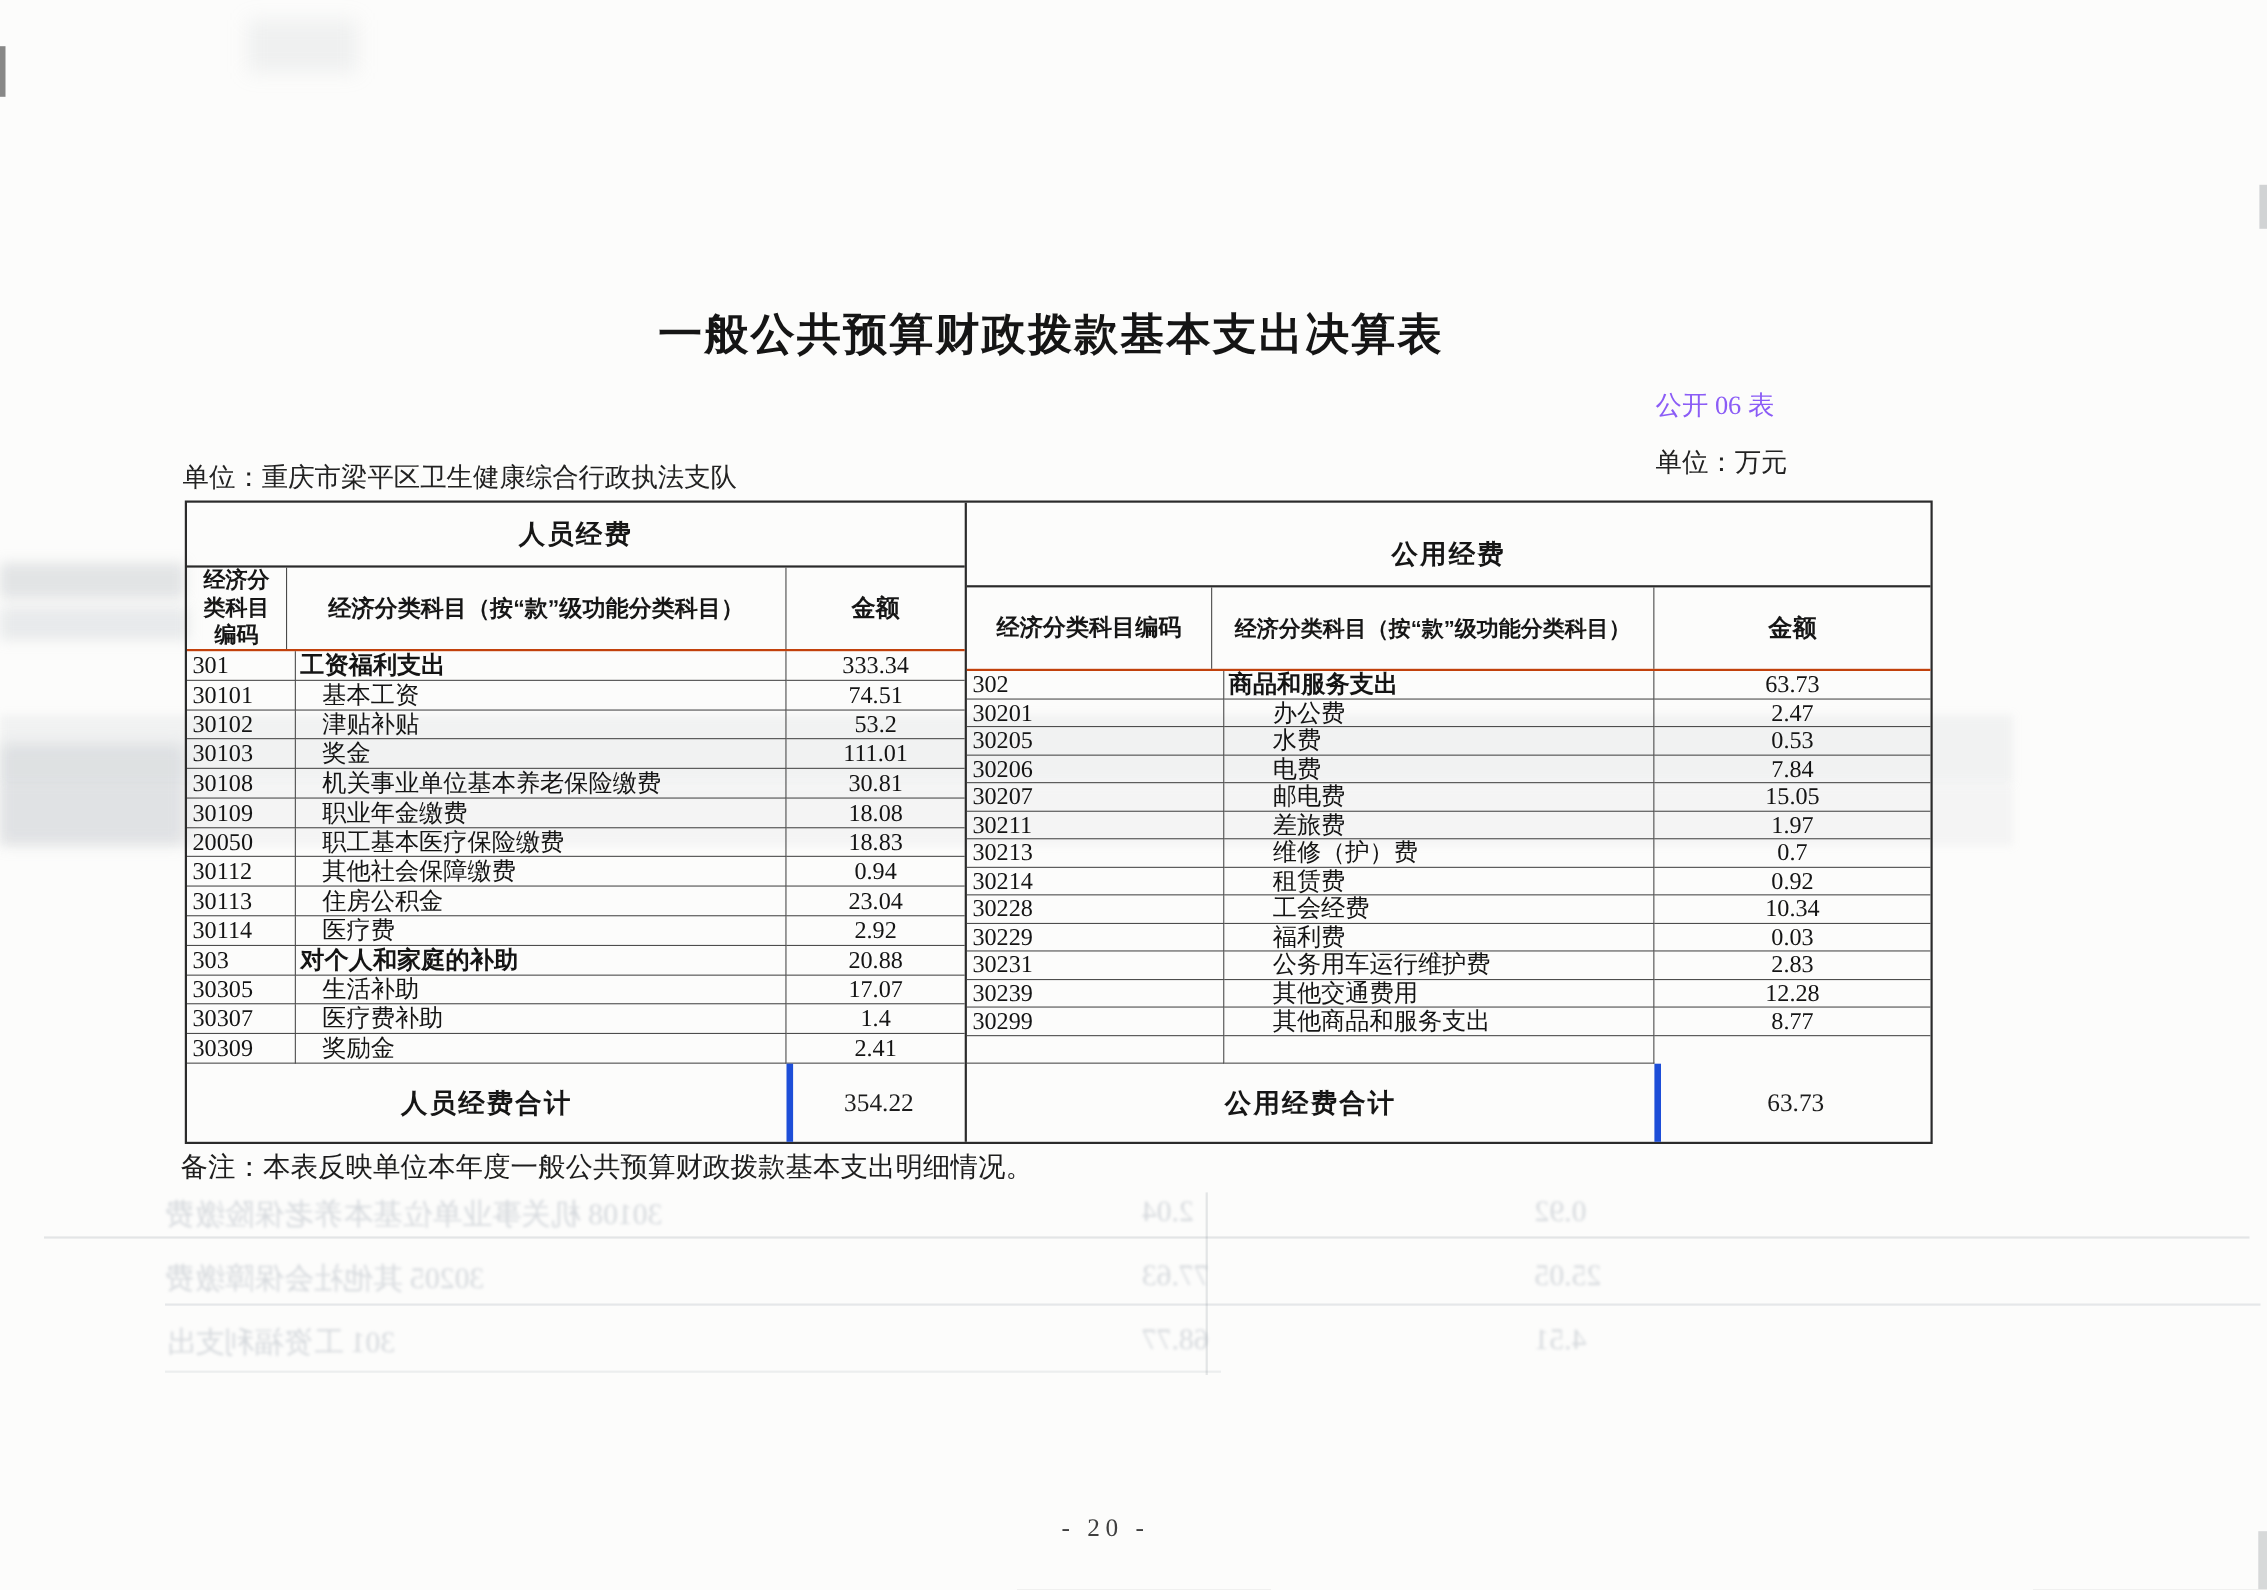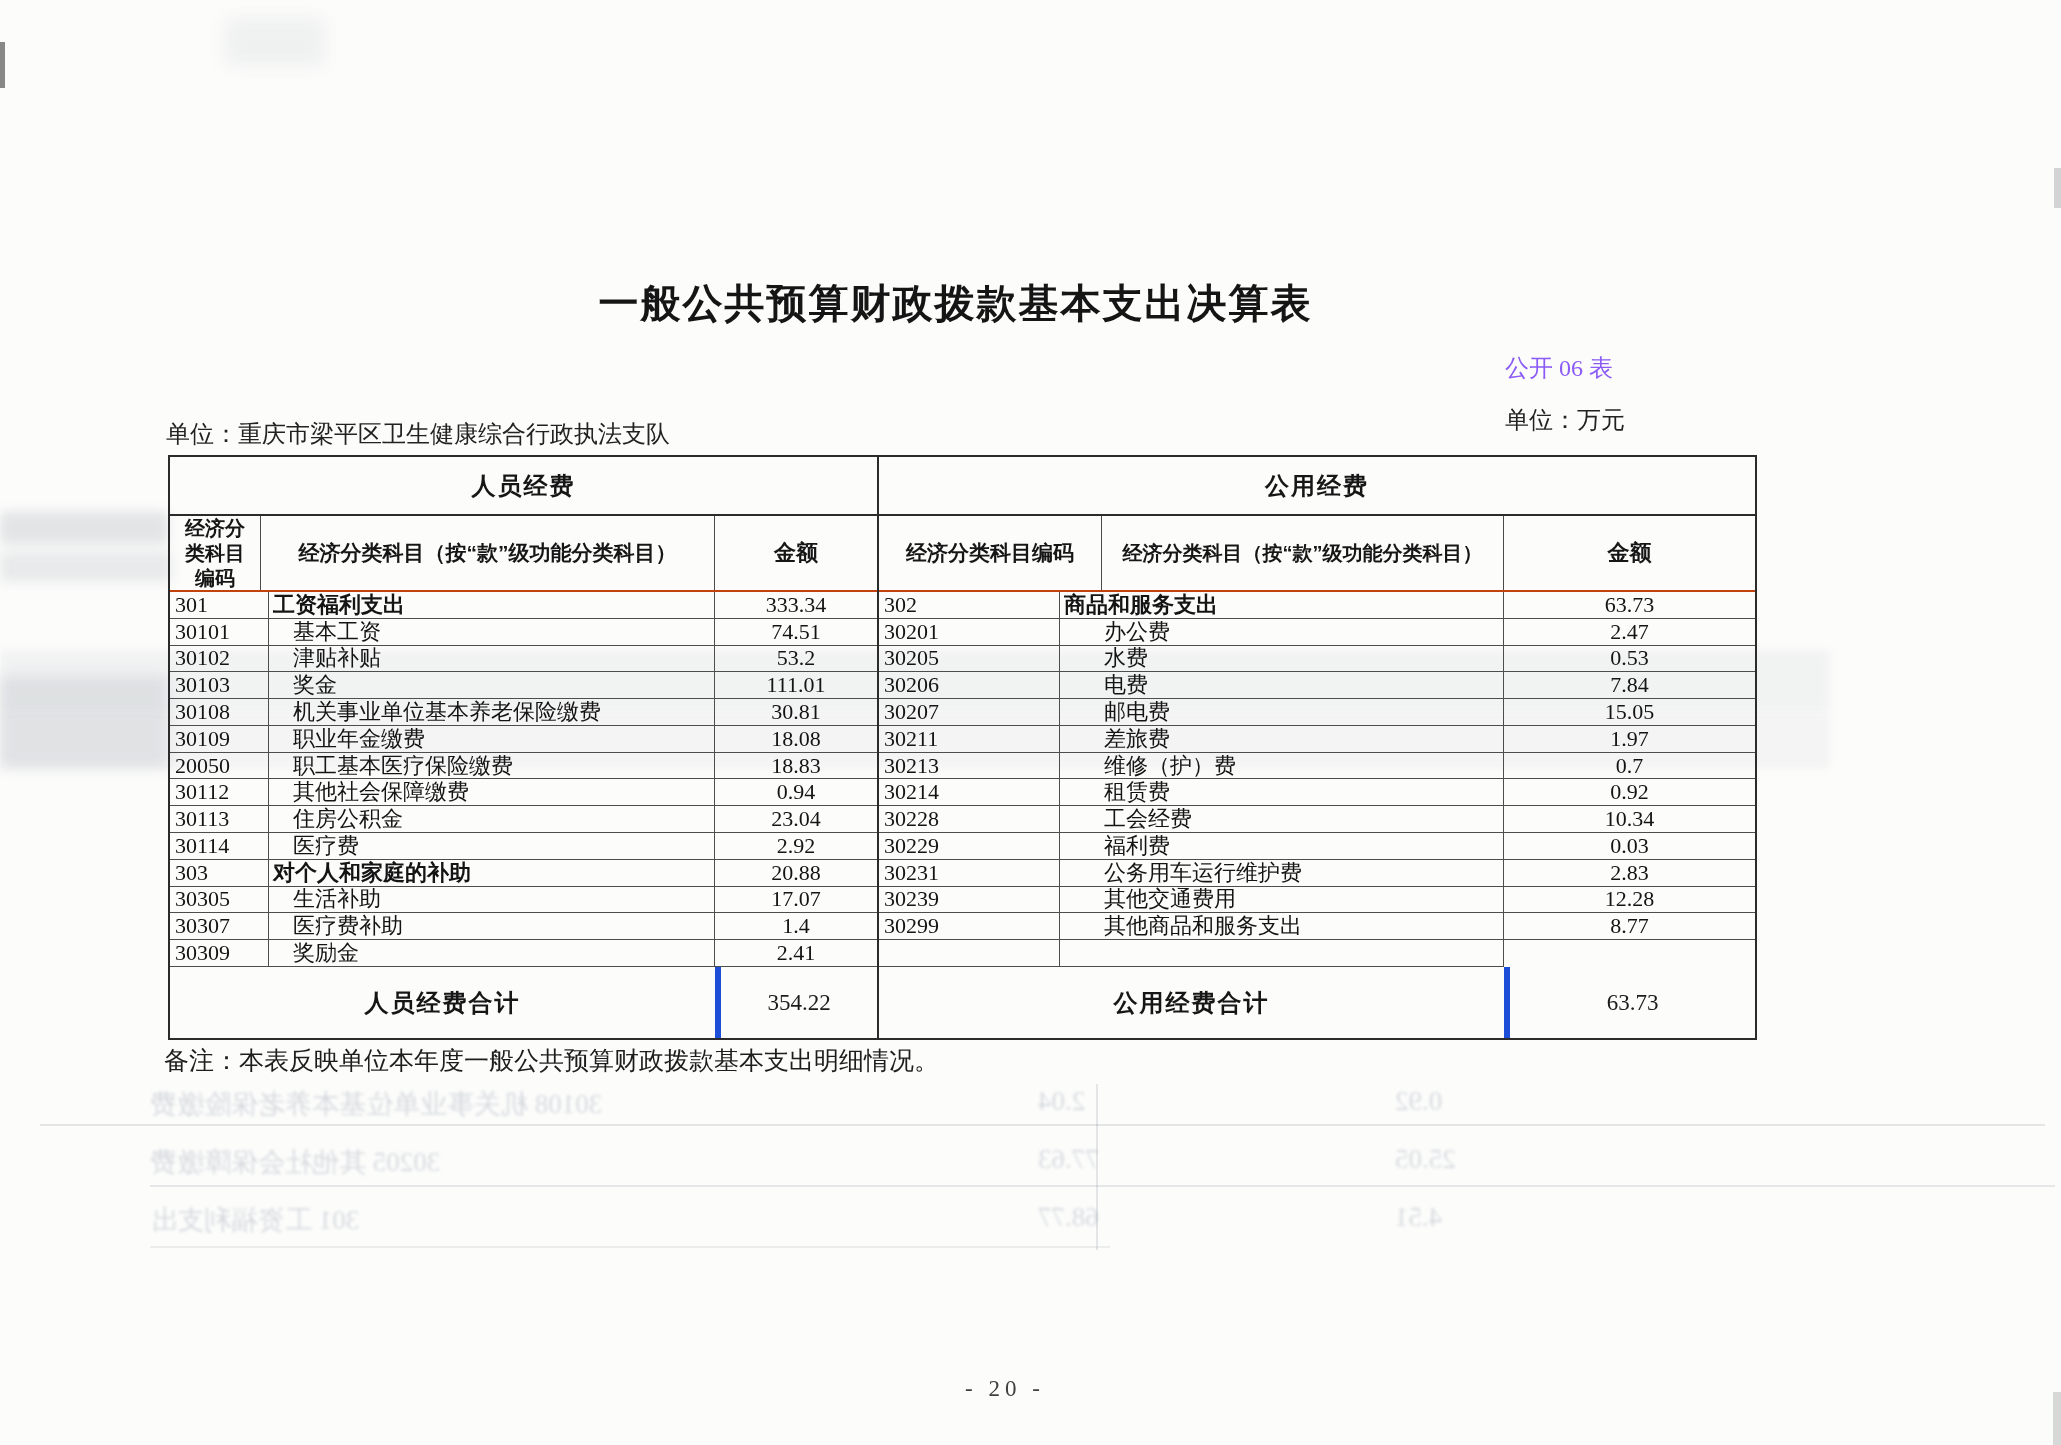--- a/index.html
+++ b/index.html
@@ -18,21 +18,21 @@
   .unit-left{position:absolute;left:166px;top:418px;font-size:24px;color:#222;}
   .unit-right{position:absolute;left:1505px;top:404px;font-size:24px;color:#222;}
 
   
   .budget-table{
     position:absolute;left:168px;top:455px;width:1589px;height:585px;
     border:2px solid #2b2b2b;display:flex;box-sizing:border-box;background:transparent;
   }
   .half{display:flex;flex-direction:column;box-sizing:border-box;}
   .half-left{width:709px;border-right:2px solid #2b2b2b;}
-  .half-right{flex:1;}
+  .half-right{flex:1;margin-top:18px;}
   .group-hd{
     height:59px;flex:none;display:flex;align-items:center;justify-content:center;
     border-bottom:2px solid #2b2b2b;
     font-family:"Liberation Sans","DejaVu Sans",sans-serif;font-weight:700;
     font-size:24px;letter-spacing:2px;color:#161616;box-sizing:border-box;
   }
   .col-hd{
     height:76px;flex:none;display:flex;border-bottom:2px solid #c2410c;
     font-family:"Liberation Sans","DejaVu Sans",sans-serif;font-weight:700;
     color:#161616;box-sizing:border-box;
@@ -48,21 +48,21 @@
   .half-right .ch-amt{width:251px;font-size:22px;}
   .rows{flex:1;display:flex;flex-direction:column;box-sizing:border-box;}
   .row{flex:1;display:flex;box-sizing:border-box;}
   .c{display:flex;align-items:center;box-sizing:border-box;overflow:visible;
      border-bottom:1px solid #4d4d4d;font-size:22px;color:#141414;line-height:1;}
   .c-code{padding-left:5px;border-right:1px solid #4d4d4d;}
   .c-name{flex:1;border-right:1px solid #4d4d4d;padding-left:24px;}
   .c-amount{justify-content:center;}
   .half-left  .c-code{width:99px;}
   .half-left  .c-amount{width:162px;}
-  .half-right .c-code{width:181px;}
+  .half-right .c-code{width:234px;}
   .half-right .c-name{padding-left:44px;}
   .half-right .c-amount{width:251px;}
   .row.lv1 .c-name{
     padding-left:4px;
     font-family:"Liberation Sans","DejaVu Sans",sans-serif;font-weight:700;font-size:22px;
   }
   .row.empty .c-amount{border-bottom:none;}
   .total-row{height:71px;flex:none;display:flex;box-sizing:border-box;}
   .t-label{
     flex:1;display:flex;align-items:center;justify-content:center;

